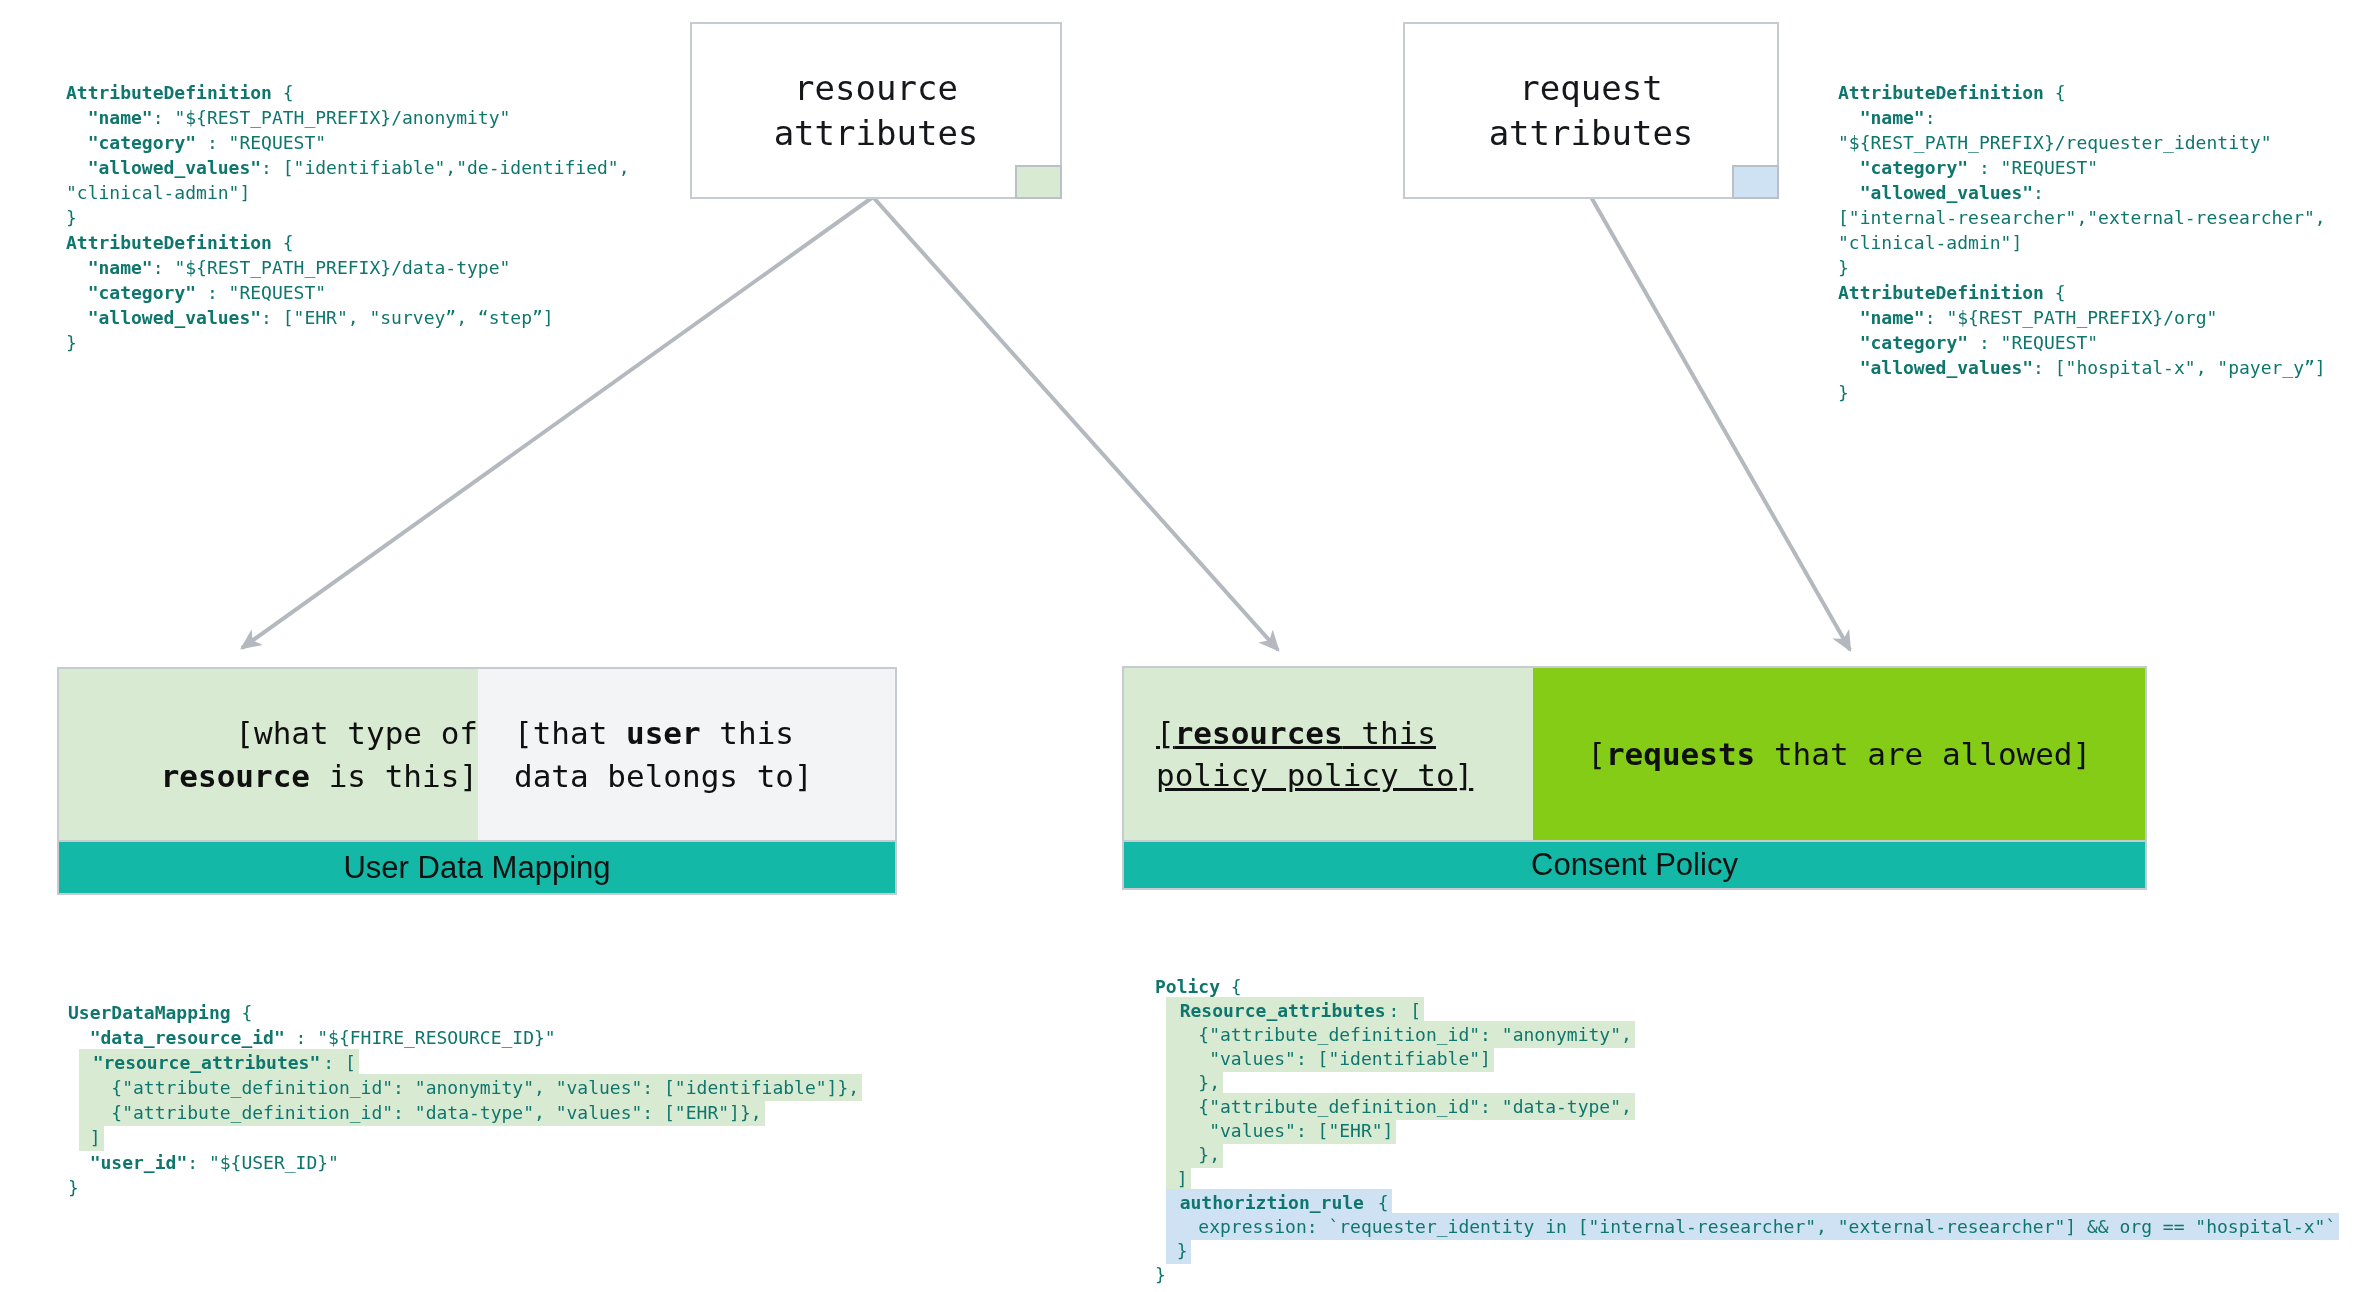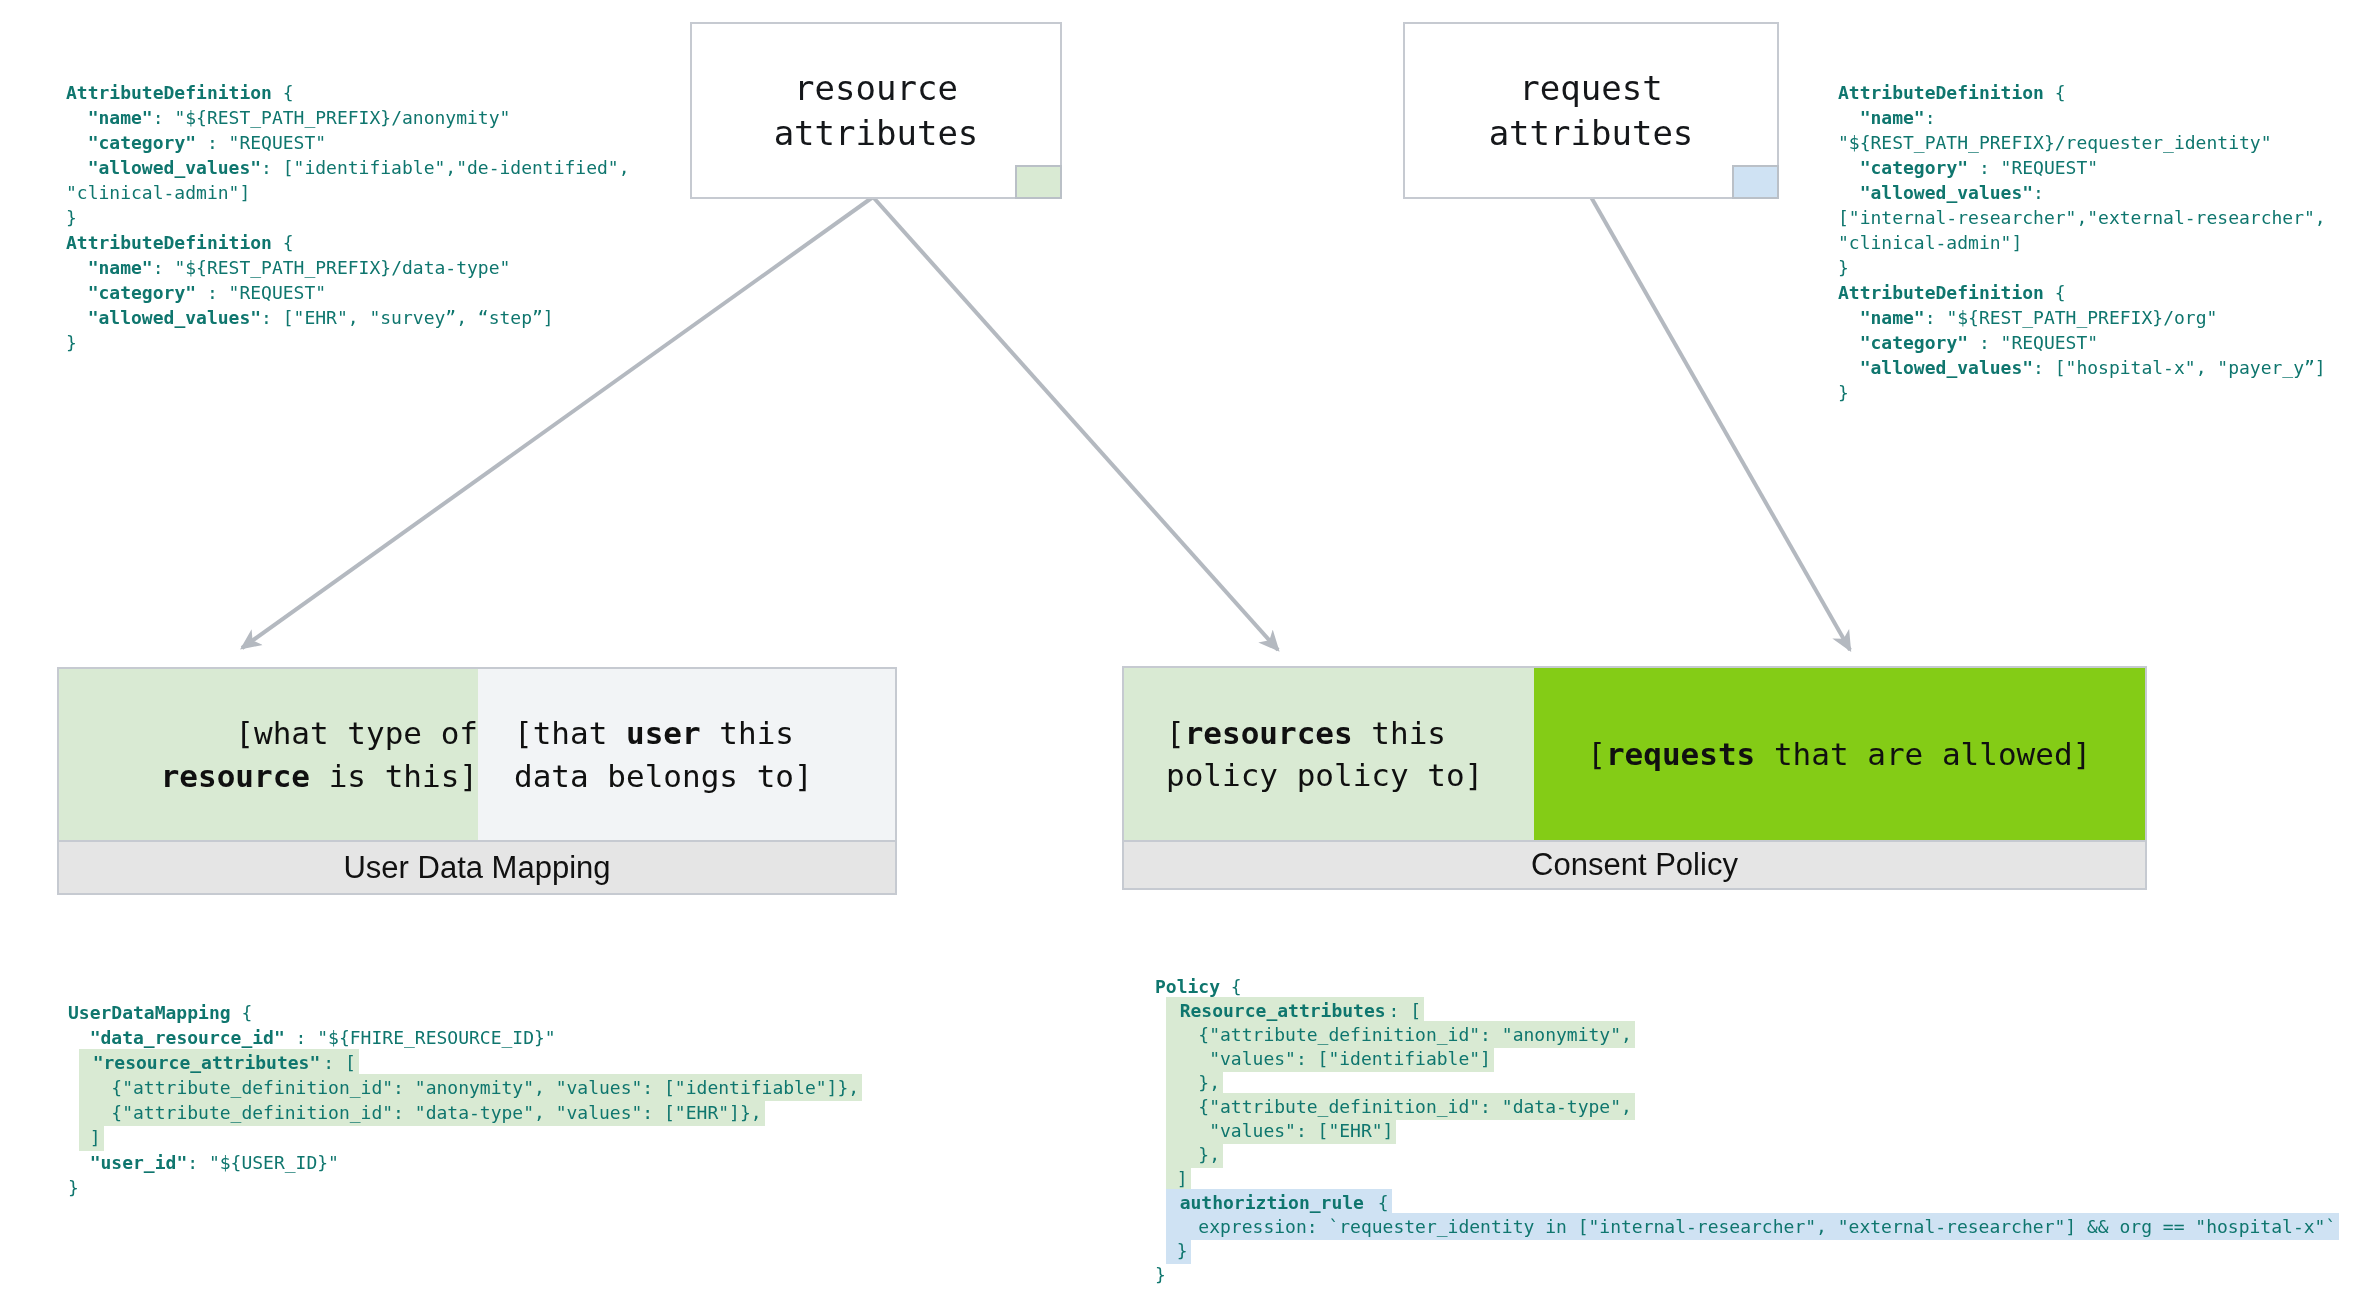--- a/index.html
+++ b/index.html
@@ -22,21 +22,21 @@
 
   
   .tbl { position:absolute; border:2px solid #c6cad1; box-sizing:border-box; }
   .cells { display:flex; }
   .cell { box-sizing:border-box; font-family:"DejaVu Sans Mono",monospace; font-size:31px; line-height:1.36; color:#101010;
           display:flex; flex-direction:column; justify-content:center; }
   .cell .cl { white-space:pre; }
   .bg-g { background:#d9ead3; }
   .bg-b { background:#84cc16; }
   .bg-gray { background:#f2f4f6; }
-  .titlebar { background:#e5e5e5; border-top:2px solid #c6cad1; display:flex; align-items:center; justify-content:center;
+  .titlebar { background:#14b8a6; border-top:2px solid #c6cad1; display:flex; align-items:center; justify-content:center;
               font-family:"Liberation Sans",sans-serif; font-size:31px; color:#111111; }
 
   .arrows { position:absolute; left:0; top:0; pointer-events:none; }
 </style>
 </head>
 <body>
 
 <div id="canvas">
 
   <svg class="arrows" width="2362" height="1292" viewBox="0 0 2362 1292">
@@ -81,21 +81,21 @@
           <div class="cl"><span>data belongs to]</span></div>
         </div>
     </div>
     <div class="titlebar" style="height:51px;">
       <span>User Data Mapping</span>
     </div>
   </div>
 
   <div class="tbl" style="left:1122px; top:666px; width:1025px;">
     <div class="cells" style="height:172px;">
-      <div class="cell bg-g" style="width:411px; padding-left:42px;">
+      <div class="cell bg-g" style="width:411px; padding-left:32px;text-decoration:underline;">
           <div class="cl"><span>[</span><span class="cb">resources</span><span> this</span></div>
           <div class="cl"><span>policy policy to]</span></div>
         </div>
       <div class="cell bg-b" style="width:614px; align-items:center;">
           <div class="cl"><span>[</span><span class="cb">requests</span><span> that are allowed]</span></div>
         </div>
     </div>
     <div class="titlebar" style="height:46px;">
       <span>Consent Policy</span>
     </div>

